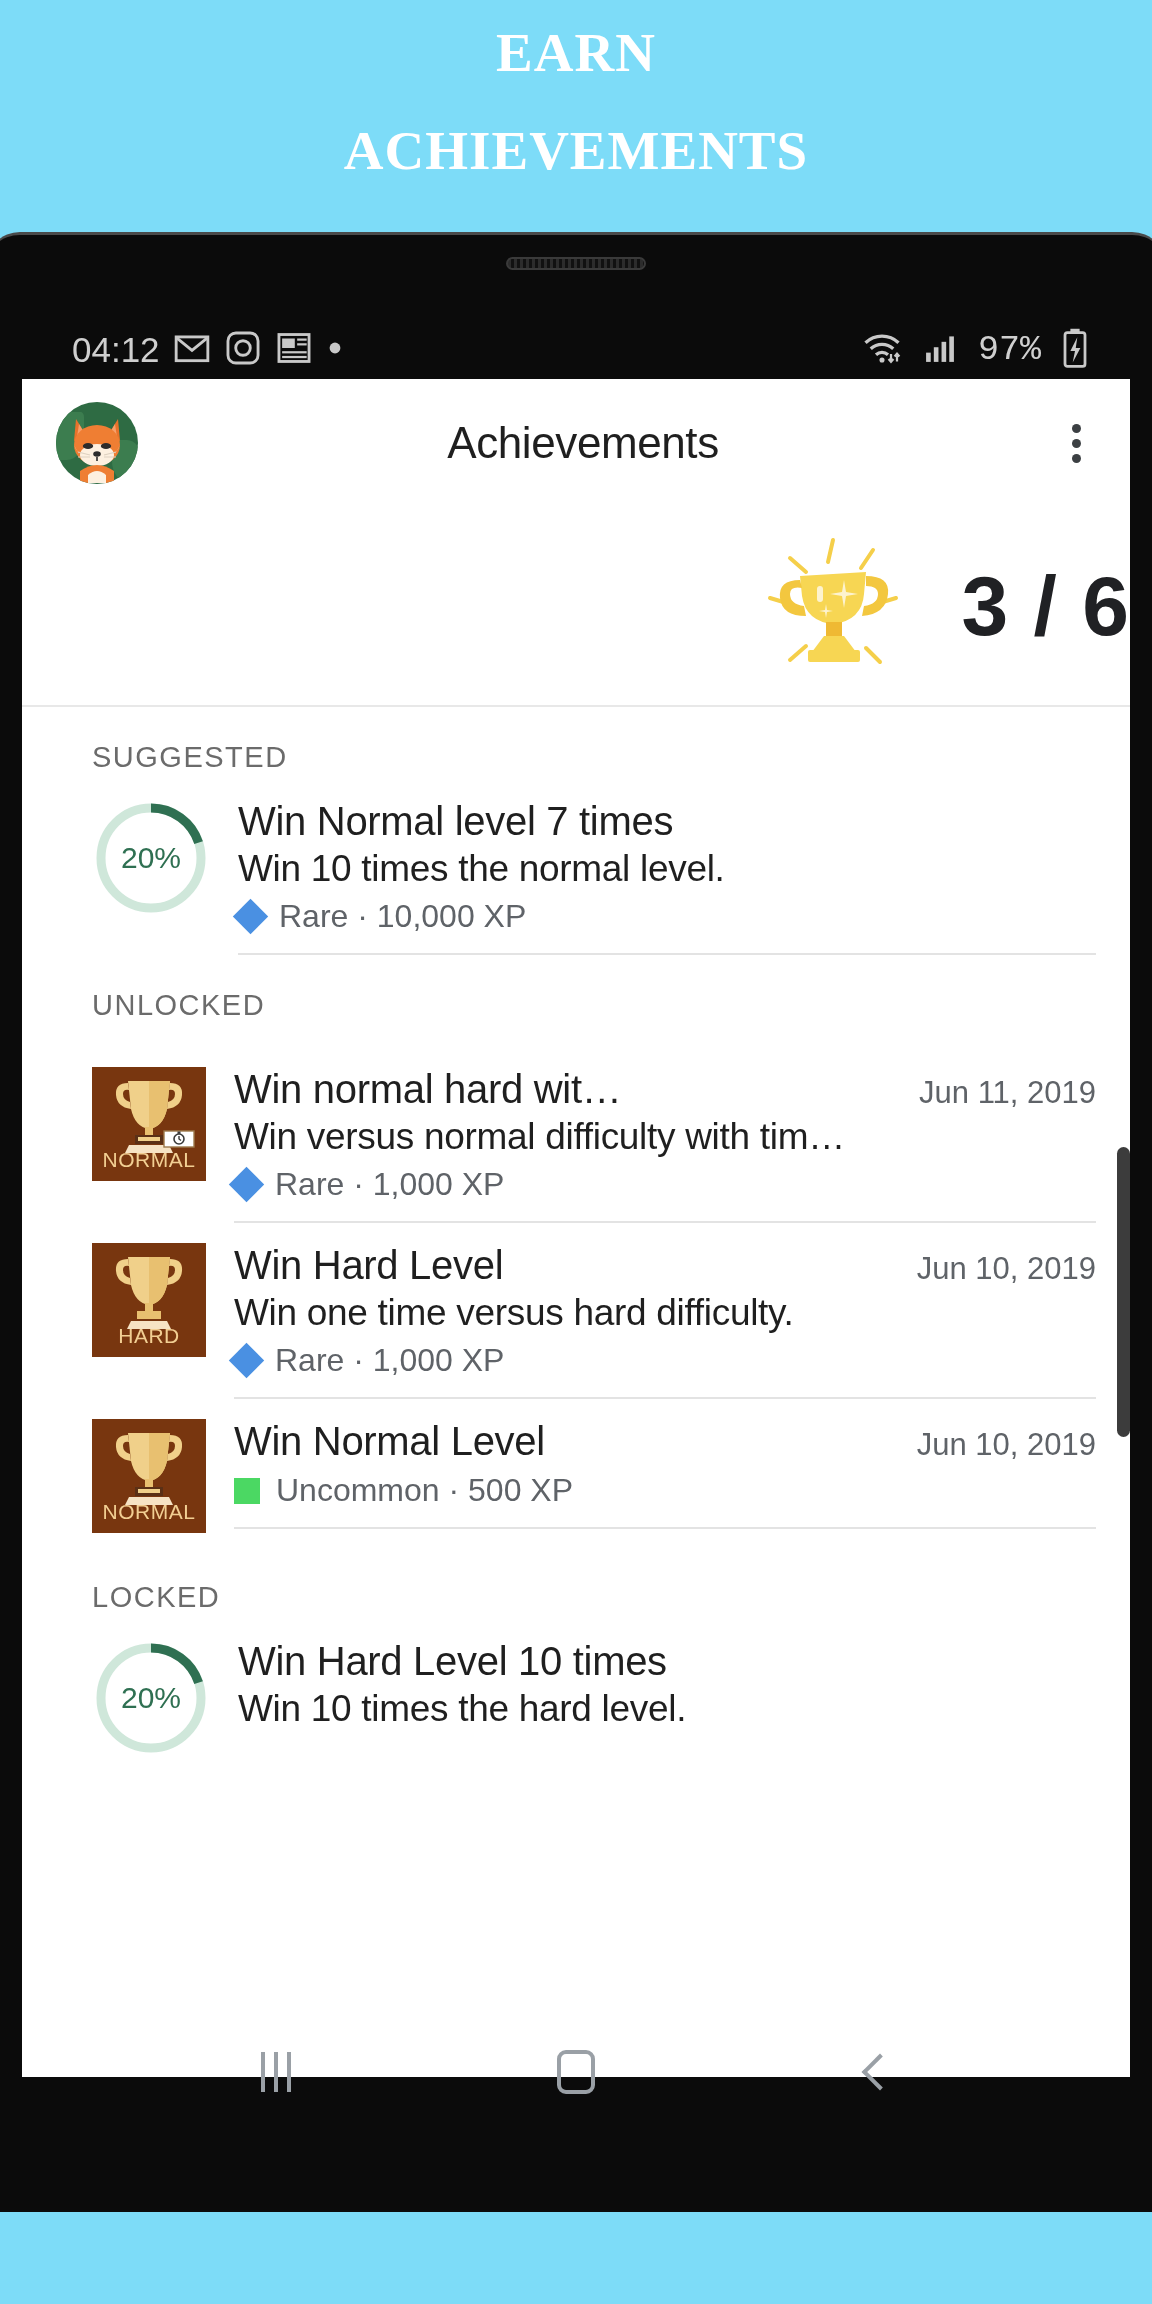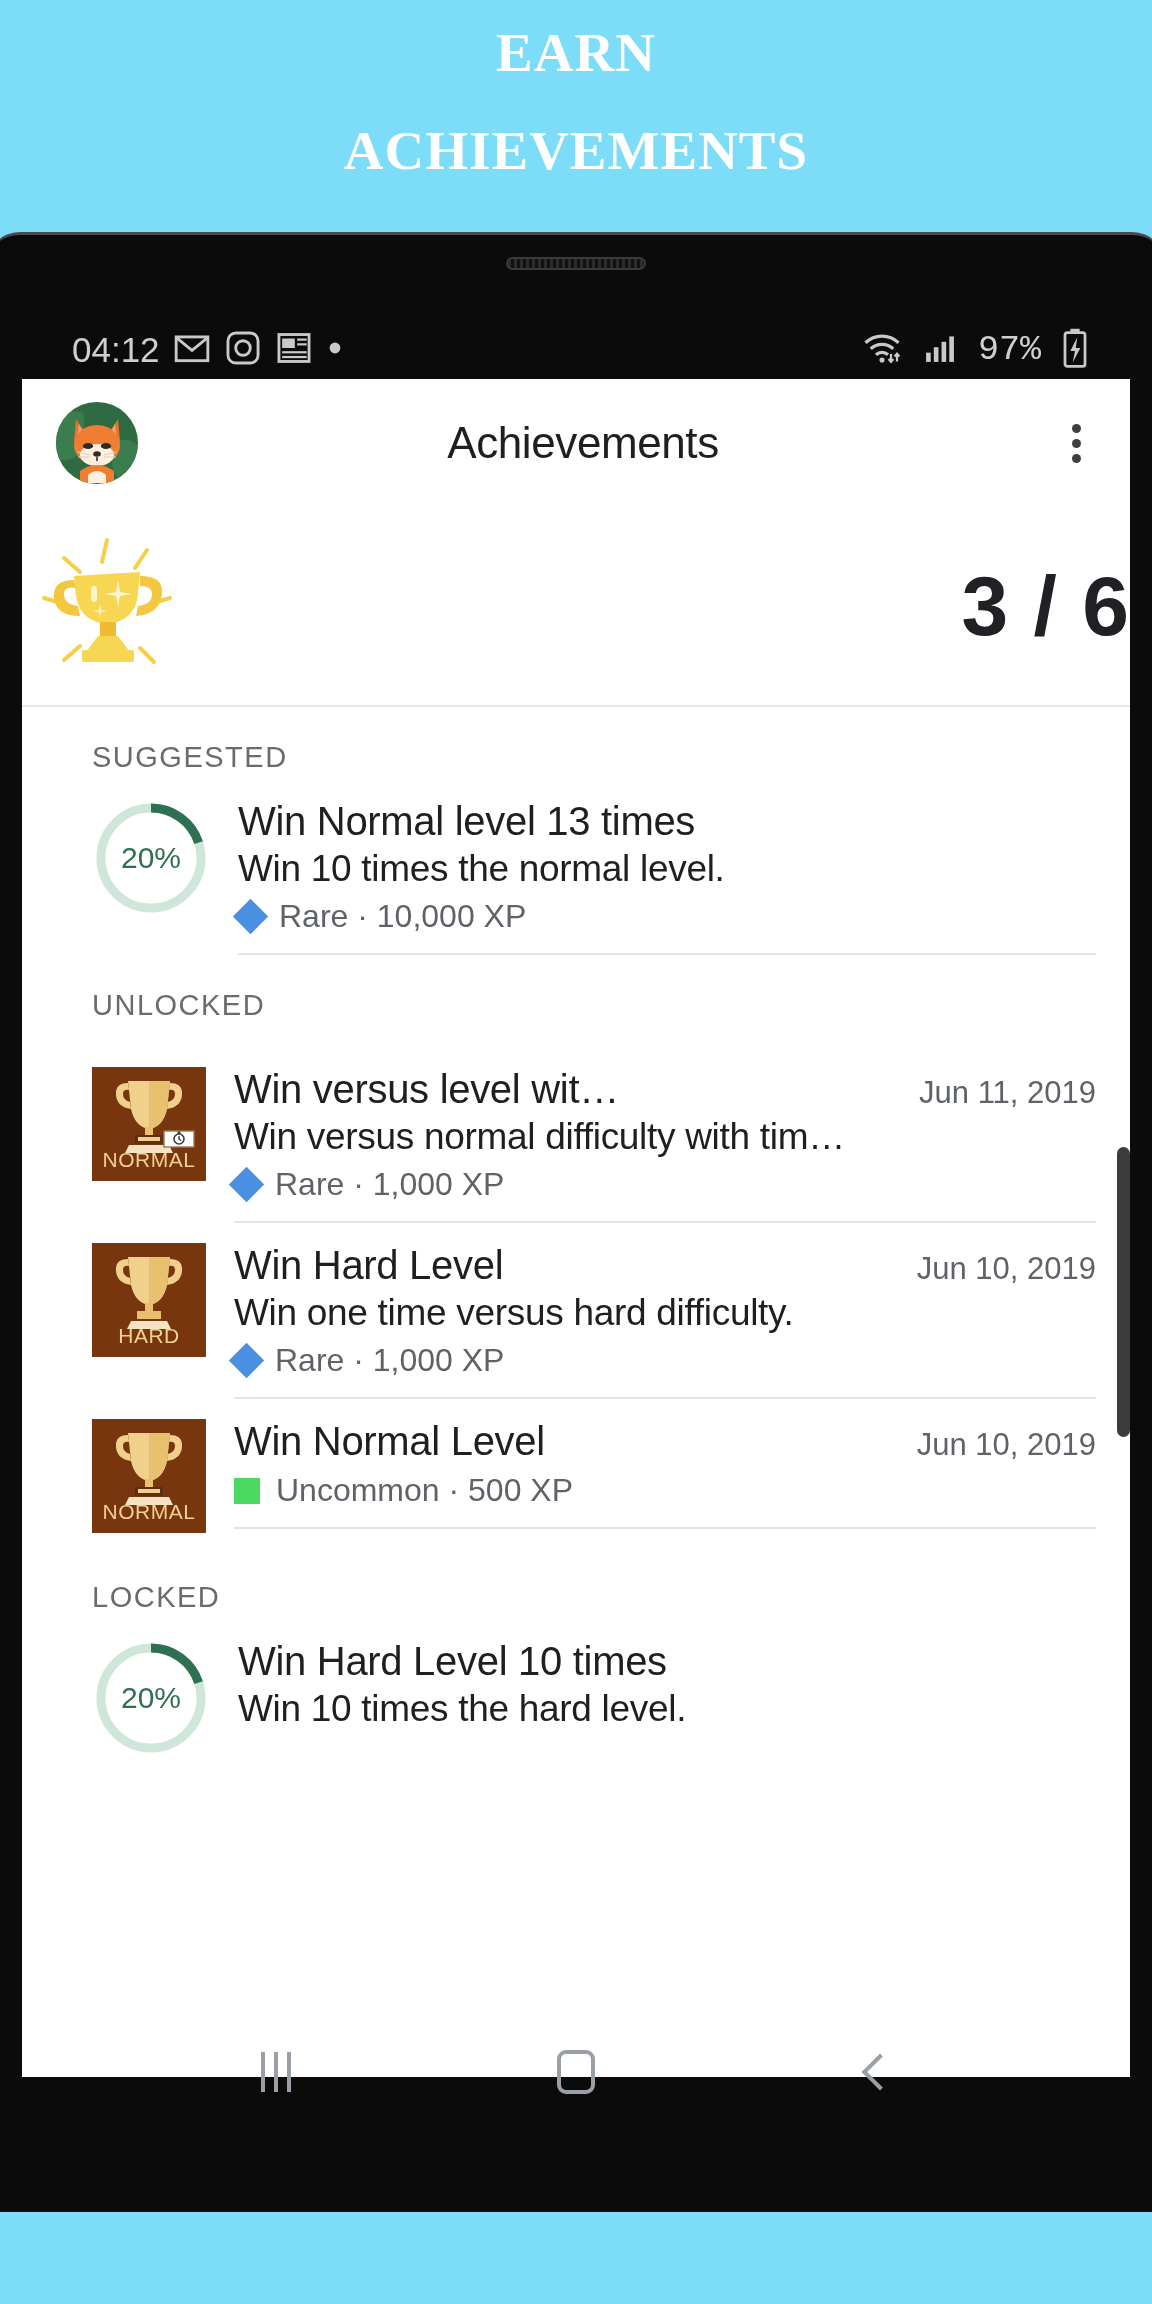--- a/index.html
+++ b/index.html
@@ -130,21 +130,21 @@
   .overflow i {
     width: 9px; height: 9px; border-radius: 50%;
     background: #3c4043; display: block;
   }
 
   
   .scorerow {
     height: 200px;
     display: flex;
     align-items: center;
-    justify-content: space-between;
+    justify-content: flex-end;
     gap: 44px;
     border-bottom: 2px solid #e8e8e8;
   }
   .score-text {
     font-size: 84px;
     font-weight: 700;
     color: #202124;
     letter-spacing: 1px;
   }
 
@@ -433,21 +433,21 @@
       <div class="ach-row">
         <div class="ring-wrap">
           <svg width="118" height="118" viewBox="0 0 118 118">
             <circle cx="59" cy="59" r="50" fill="none" stroke="#cfe7da" stroke-width="9"></circle>
             <circle cx="59" cy="59" r="50" fill="none" stroke="#2f7052" stroke-width="9" stroke-dasharray="62.8 251.2" transform="rotate(-90 59 59)"></circle>
           </svg>
           <div class="ring-label">20%</div>
         </div>
         <div class="ach-body">
           <div class="ach-head">
-            <div class="ach-title">Win Normal level 13 times</div>
+            <div class="ach-title">Win Normal level 7 times</div>
           </div>
           <div class="ach-desc">Win 10 times the normal level.</div>
           <div class="ach-meta">
             <span class="rarity-diamond"></span>
             <span>Rare · 10,000 XP</span>
           </div>
         </div>
       </div>
 
       <div class="section-label">UNLOCKED</div>
@@ -467,21 +467,21 @@
               <rect x="63" y="56" width="30" height="16" fill="#ffffff" stroke="#9d7a4c" stroke-width="1.4"></rect>
               <circle cx="78" cy="64" r="5" fill="none" stroke="#3a3a3a" stroke-width="1.6"></circle>
               <path d="M78 61 L78 64 L80 65.5" stroke="#3a3a3a" stroke-width="1.4" fill="none"></path>
               <rect x="76.5" y="56.5" width="3" height="2.4" fill="#3a3a3a"></rect>
             </g>
           </svg>
           <div class="badge-label">NORMAL</div>
         </div>
         <div class="ach-body">
           <div class="ach-head">
-            <div class="ach-title">Win versus level wit…</div>
+            <div class="ach-title">Win normal hard wit…</div>
             <div class="ach-date">Jun 11, 2019</div>
           </div>
           <div class="ach-desc">Win versus normal difficulty with tim…</div>
           <div class="ach-meta">
             <span class="rarity-diamond"></span>
             <span>Rare · 1,000 XP</span>
           </div>
         </div>
       </div>
 

